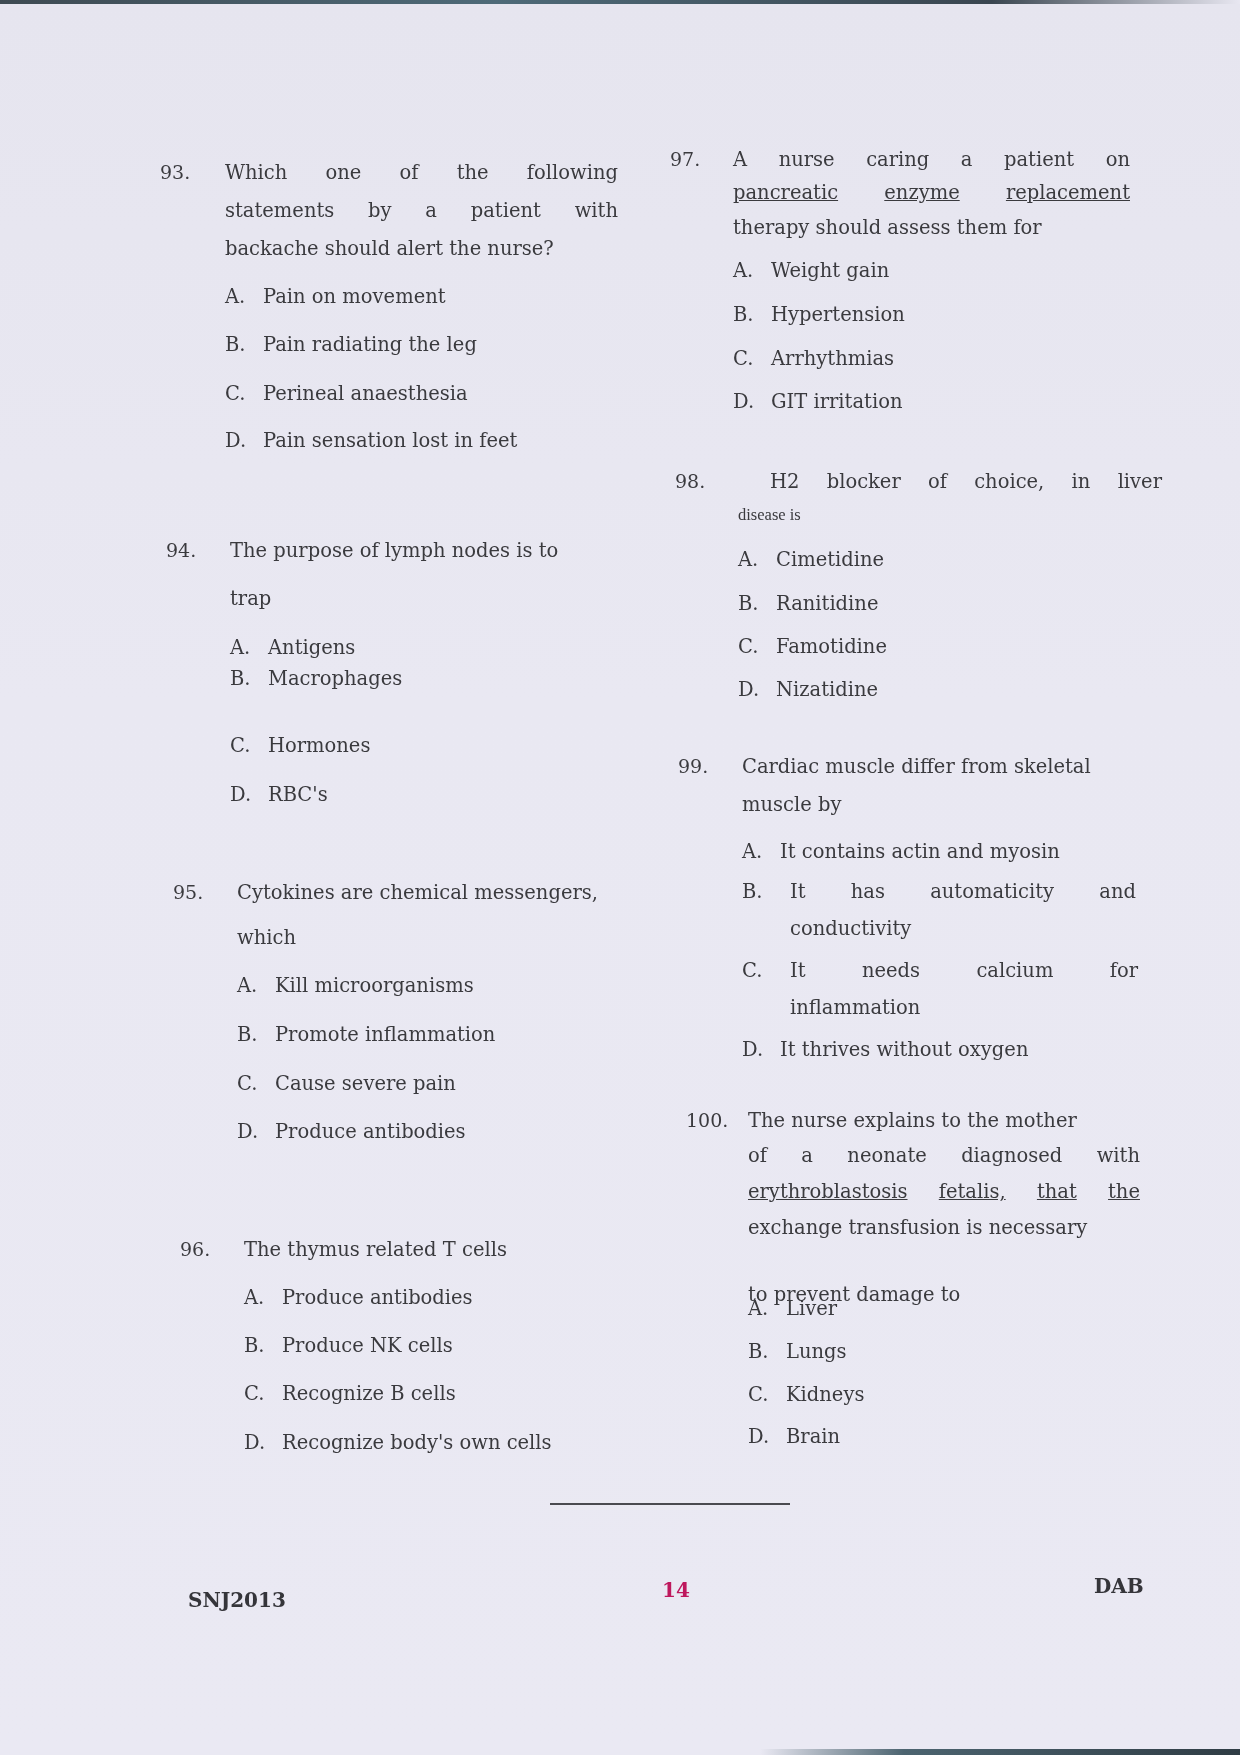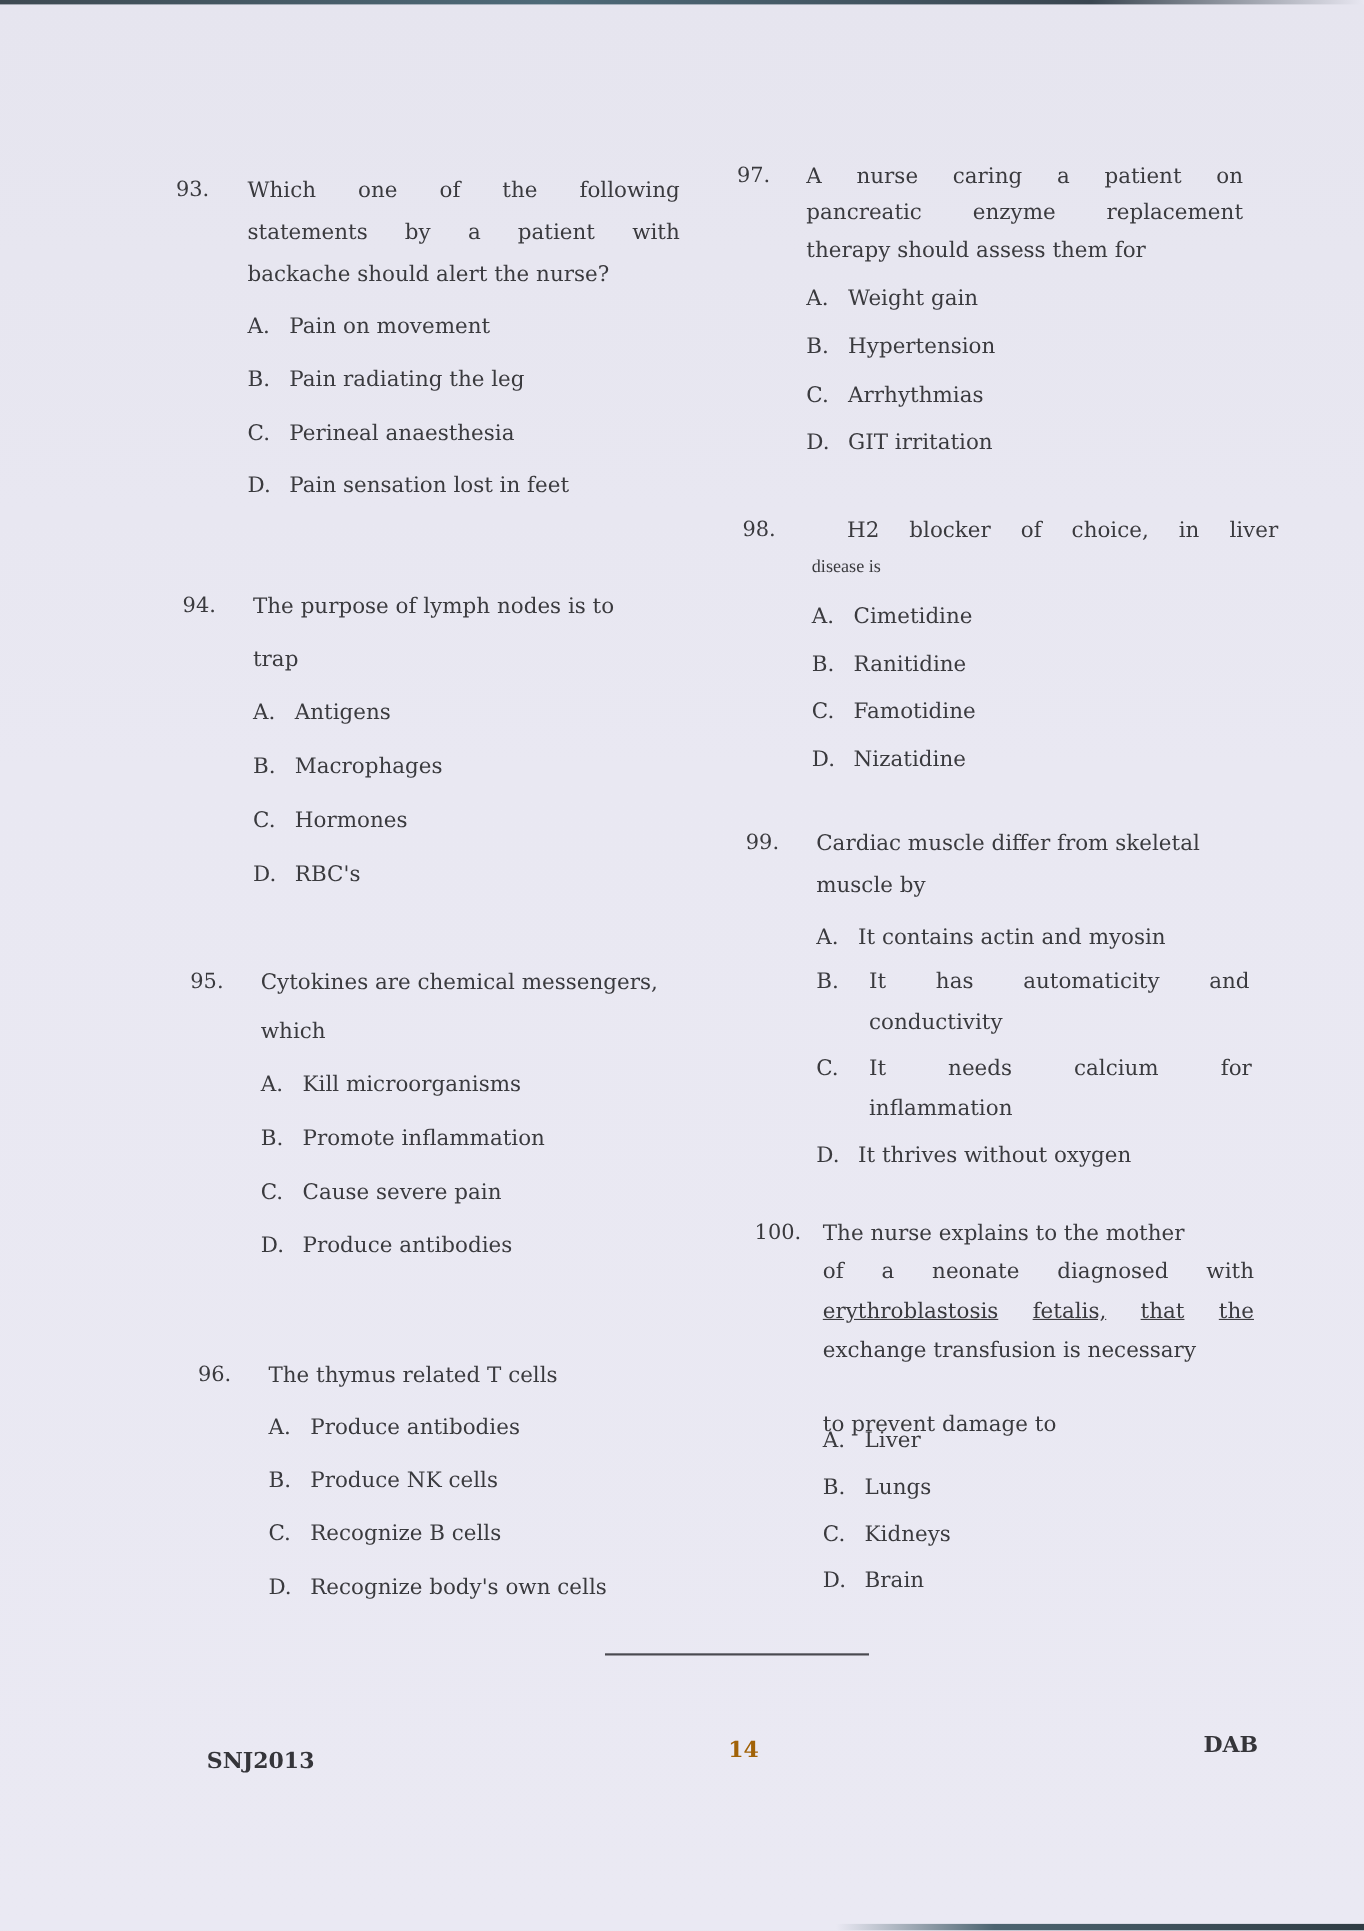--- a/index.html
+++ b/index.html
@@ -74,21 +74,21 @@
     .footer-text {
       position: absolute;
       font-weight: bold;
       font-size: 20px;
       color: #35353a;
     }
     .footer-page {
       position: absolute;
       font-size: 20px;
       font-weight: bold;
-      color: #a16207;
+      color: #be185d;
     }
   </style>
 </head>
 <body>
 
 <div class="page-bg"></div>
 <div class="top-edge"></div>
 <div class="bottom-edge"></div>
 
 <div class="question" style="left:160px; top:163px; width:460px;">
@@ -112,21 +112,21 @@
   <div class="option" style="left:65px; top:172px;"><span class="opt-letter">B.</span><span>Pain radiating the leg</span></div>
   <div class="option" style="left:65px; top:221px;"><span class="opt-letter">C.</span><span>Perineal anaesthesia</span></div>
   <div class="option" style="left:65px; top:268px;"><span class="opt-letter">D.</span><span>Pain sensation lost in feet</span></div>
 </div>
 
 <div class="question" style="left:166px; top:541px; width:460px;">
   <span class="q-num">94.</span>
   <div class="stem-line" style="left:64px; top:0;">The purpose of lymph nodes is to</div>
   <div class="stem-line" style="left:64px; top:48px;">trap</div>
   <div class="option" style="left:64px; top:97px;"><span class="opt-letter">A.</span><span>Antigens</span></div>
-  <div class="option" style="left:64px; top:146px;"><span class="opt-letter">B.</span><span>Macrophages</span></div>
+  <div class="option" style="left:64px; top:128px;"><span class="opt-letter">B.</span><span>Macrophages</span></div>
   <div class="option" style="left:64px; top:195px;"><span class="opt-letter">C.</span><span>Hormones</span></div>
   <div class="option" style="left:64px; top:244px;"><span class="opt-letter">D.</span><span>RBC's</span></div>
 </div>
 
 <div class="question" style="left:173px; top:883px; width:460px;">
   <span class="q-num">95.</span>
   <div class="stem-line" style="left:64px; top:0;">Cytokines are chemical messengers,</div>
   <div class="stem-line" style="left:64px; top:45px;">which</div>
   <div class="option" style="left:64px; top:93px;"><span class="opt-letter">A.</span><span>Kill microorganisms</span></div>
   <div class="option" style="left:64px; top:142px;"><span class="opt-letter">B.</span><span>Promote inflammation</span></div>
@@ -146,21 +146,21 @@
 <div class="question" style="left:670px; top:150px; width:470px;">
   <span class="q-num">97.</span>
   <div class="stem-line justified" style="left:63px; top:0; width:397px;">
     <span>A</span>
     <span>nurse</span>
     <span>caring</span>
     <span>a</span>
     <span>patient</span>
     <span>on</span>
   </div>
-  <div class="stem-line justified" style="left:63px; top:33px; width:397px;">
+  <div class="stem-line justified" style="left:63px; top:33px; width:397px;text-decoration:underline;">
     <span>pancreatic</span>
     <span>enzyme</span>
     <span>replacement</span>
   </div>
   <div class="stem-line" style="left:63px; top:68px;">therapy should assess them for</div>
   <div class="option" style="left:63px; top:111px;"><span class="opt-letter">A.</span><span>Weight gain</span></div>
   <div class="option" style="left:63px; top:155px;"><span class="opt-letter">B.</span><span>Hypertension</span></div>
   <div class="option" style="left:63px; top:199px;"><span class="opt-letter">C.</span><span>Arrhythmias</span></div>
   <div class="option" style="left:63px; top:242px;"><span class="opt-letter">D.</span><span>GIT irritation</span></div>
 </div>

